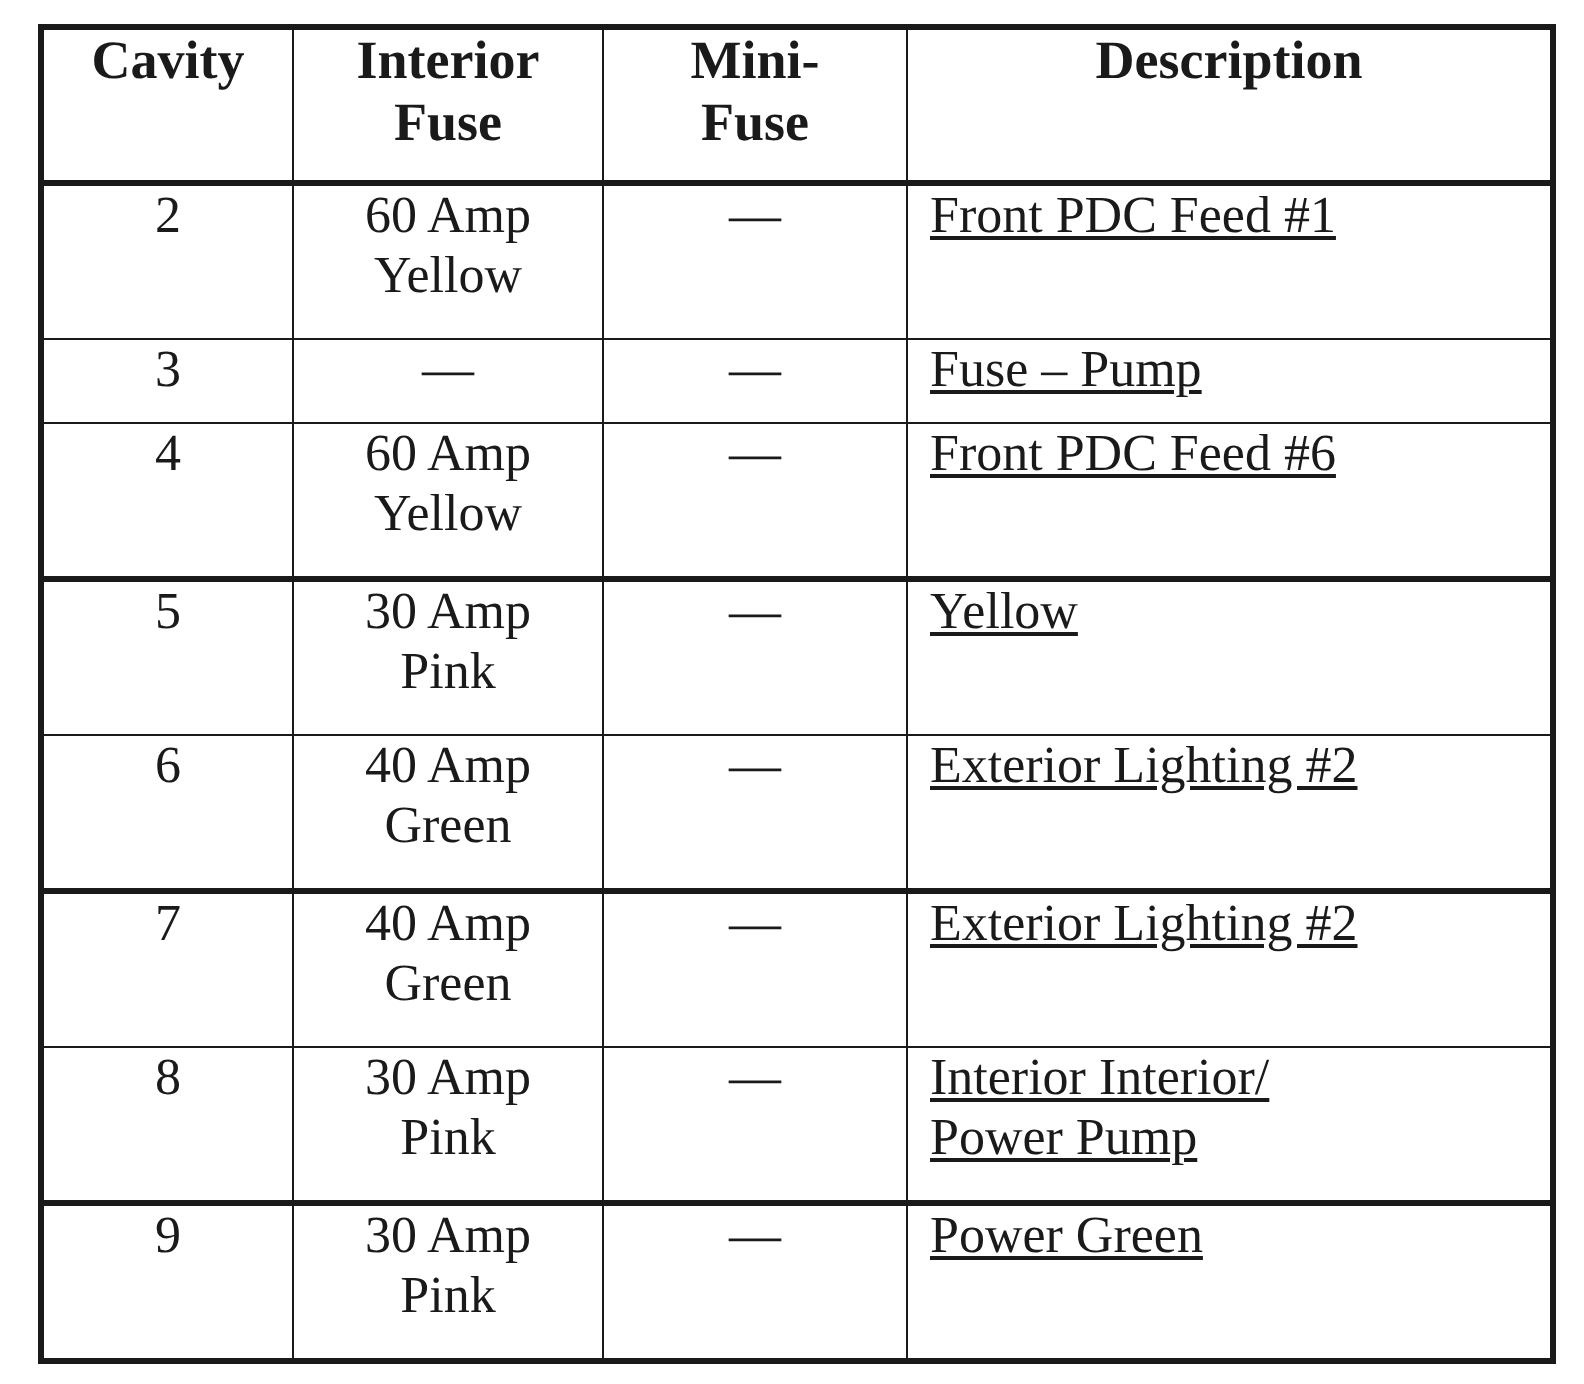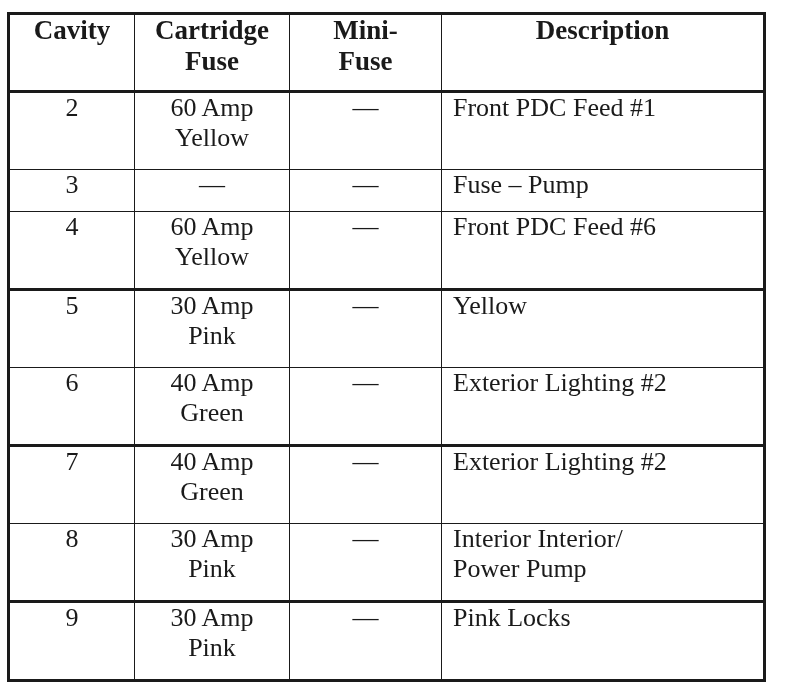--- a/index.html
+++ b/index.html
@@ -10,21 +10,21 @@
   body {
     width: 792px;
     height: 692px;
     font-family: "Liberation Serif", "DejaVu Serif", serif;
     color: #1a1a1a;
     overflow: hidden;
   }
 
   #fuse-table-wrap {
     position: absolute;
-    left: 7px;
+    left: 19px;
     top: 12px;
     width: 756px;
   }
 
   table.fuse-table {
     border-collapse: collapse;
     table-layout: fixed;
     width: 756px;
     background: #ffffff;
   }
@@ -68,20 +68,21 @@
   
   tbody td {
     font-size: 26px;
     line-height: 1.16;
     text-align: center;
     padding-top: 5px;
   }
   tbody td.desc {
     text-align: left;
     padding-left: 11px;
+    text-decoration: underline;
   }
   tbody td .ln {
     display: block;
     white-space: pre;
   }
 
   
   tr.r-tall  td { height: 76px; }
   tr.r-short td { height: 41px; }
 
@@ -102,21 +103,21 @@
       <col class="c-cartridge">
       <col class="c-mini">
       <col class="c-description">
     </colgroup>
     <thead>
       <tr>
         <th>
           <span class="hdr">Cavity</span>
         </th>
         <th>
-          <span class="hdr">Cartridge</span>
+          <span class="hdr">Interior</span>
           <span class="hdr">Fuse</span>
         </th>
         <th>
           <span class="hdr">Mini-</span>
           <span class="hdr">Fuse</span>
         </th>
         <th>
           <span class="hdr">Description</span>
         </th>
       </tr>
@@ -240,19 +241,19 @@
           <span class="ln">9</span>
         </td>
         <td>
           <span class="ln">30 Amp</span>
           <span class="ln">Pink</span>
         </td>
         <td>
           <span class="ln dash">—</span>
         </td>
         <td class="desc">
-          <span class="ln">Pink Locks</span>
+          <span class="ln">Power Green</span>
         </td>
       </tr>
 
     </tbody>
   </table>
 </div>
 
 </body></html>

